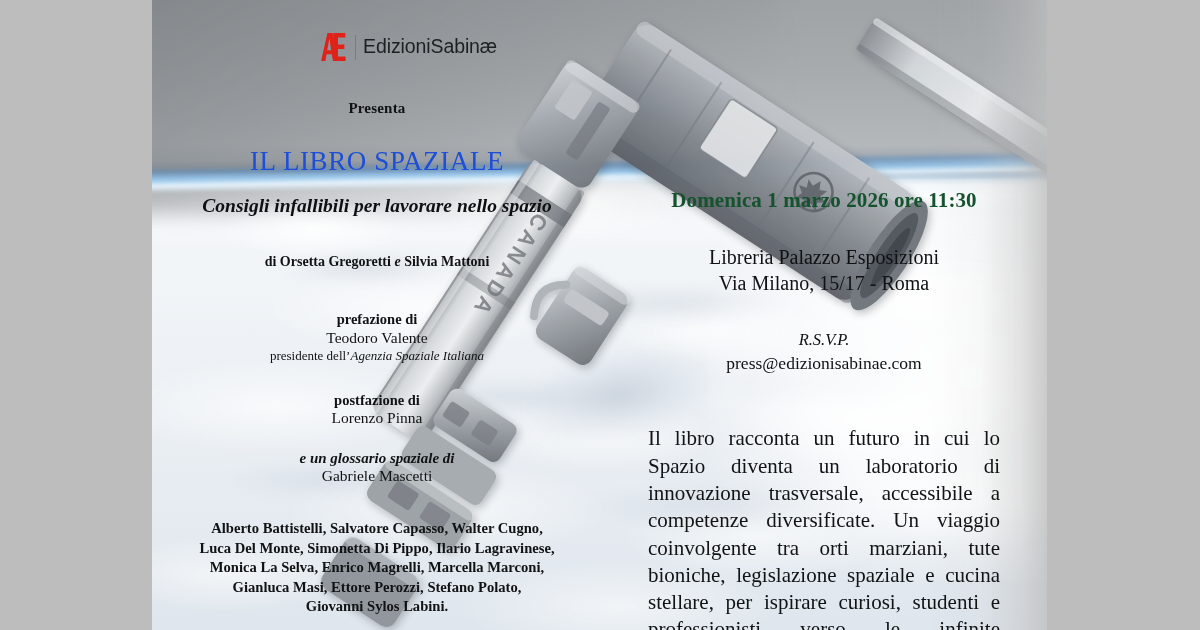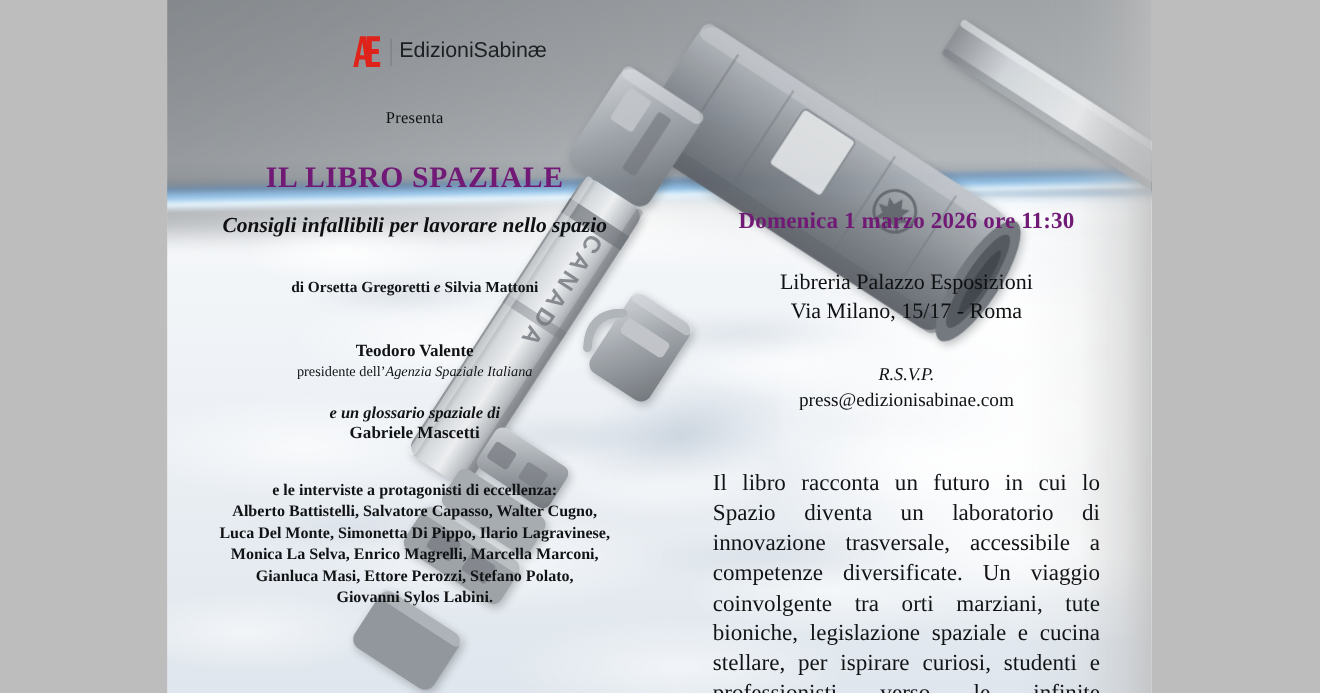--- a/index.html
+++ b/index.html
@@ -196,49 +196,49 @@
   
   .col-left{
     position:absolute;
     left:152px;top:100px;
     width:450px;
     text-align:center;
     color:#101214;
   }
   .presenta{
     font-size:15px;
-    font-weight:normal;
+    font-weight:bold;
     letter-spacing:.2px;
   }
   .book-title{
     margin-top:29px;
     font-size:27px;
-    font-weight:bold;
-    color:#701a75;
+    font-weight:normal;
+    color:#1d4ed8;
     letter-spacing:.6px;
     white-space:nowrap;
   }
   .book-subtitle{
     margin-top:8px;
     font-size:19.5px;
     font-style:italic;
     font-weight:bold;
     color:#0d0f11;
     white-space:nowrap;
   }
   .authors{
     margin-top:37px;
     font-size:14px;
     font-weight:bold;
   }
   .authors em{font-style:italic;font-weight:bold;}
 
   .credit-block{margin-top:41px;line-height:1.22;}
   .credit-block .role{font-size:14.5px;font-weight:bold;}
-  .credit-block .who{font-size:15.5px;font-weight:bold;}
+  .credit-block .who{font-size:15.5px;font-weight:normal;}
   .credit-block .sub{font-size:13px;font-weight:normal;}
   .credit-block .sub em{font-style:italic;}
 
   .credit-block.second{margin-top:28px;}
   .credit-block.third{margin-top:21px;}
   .credit-block.third .role{font-style:italic;font-size:15px;}
 
   .interviews{
     margin-top:33px;
     font-size:14.6px;
@@ -251,21 +251,21 @@
   
   .col-right{
     position:absolute;
     left:648px;top:188px;
     width:352px;
     color:#0f1113;
   }
   .event-date{
     font-size:21px;
     font-weight:bold;
-    color:#701a75;
+    color:#14532d;
     text-align:center;
     white-space:nowrap;
     letter-spacing:.1px;
   }
   .venue{
     margin-top:31px;
     text-align:center;
     font-size:20px;
     line-height:1.32;
   }
@@ -435,32 +435,36 @@
     <div class="col-left">
 
       <div class="presenta">Presenta</div>
 
       <h1 class="book-title">IL LIBRO SPAZIALE</h1>
       <h2 class="book-subtitle">Consigli infallibili per lavorare nello spazio</h2>
 
       <div class="authors"><span>di Orsetta Gregoretti </span><em>e</em><span> Silvia Mattoni</span></div>
 
       <div class="credit-block">
+        <div class="role">prefazione di</div>
         <div class="who">Teodoro Valente</div>
         <div class="sub"><span>presidente dell’</span><em>Agenzia Spaziale Italiana</em></div>
       </div>
 
+      <div class="credit-block second">
+        <div class="role">postfazione di</div>
+        <div class="who">Lorenzo Pinna</div>
+      </div>
 
       <div class="credit-block third">
         <div class="role">e un glossario spaziale di</div>
         <div class="who">Gabriele Mascetti</div>
       </div>
 
       <div class="interviews">
-        <span class="lead">e le interviste a protagonisti di eccellenza:</span>
         <span class="names">Alberto Battistelli, Salvatore Capasso, Walter Cugno,</span>
         <span class="names">Luca Del Monte, Simonetta Di Pippo, Ilario Lagravinese,</span>
         <span class="names">Monica La Selva,  Enrico Magrelli, Marcella Marconi,</span>
         <span class="names">Gianluca Masi, Ettore Perozzi, Stefano Polato,</span>
         <span class="names">Giovanni Sylos Labini.</span>
       </div>
     </div>
 
     <div class="col-right">
 

